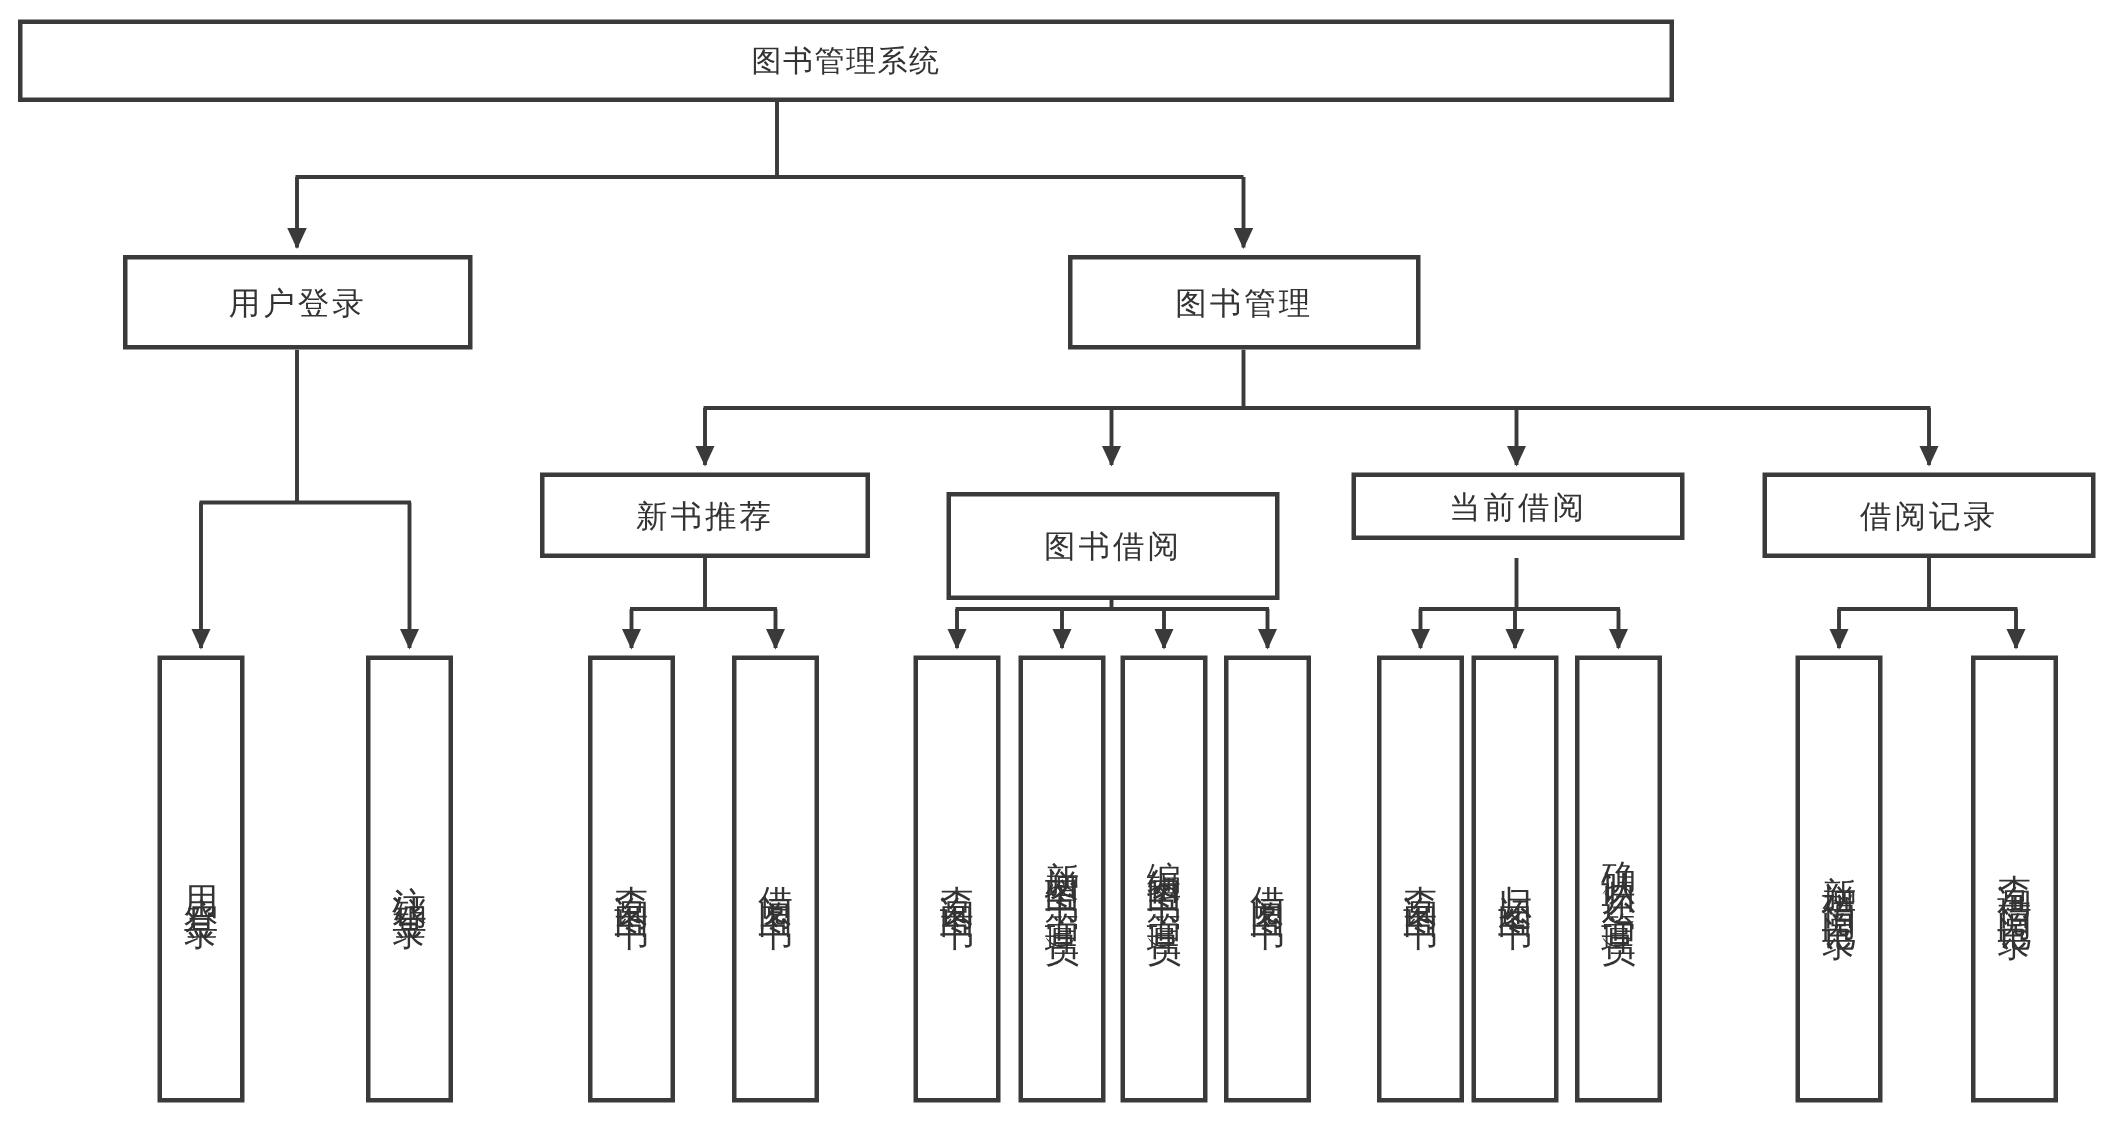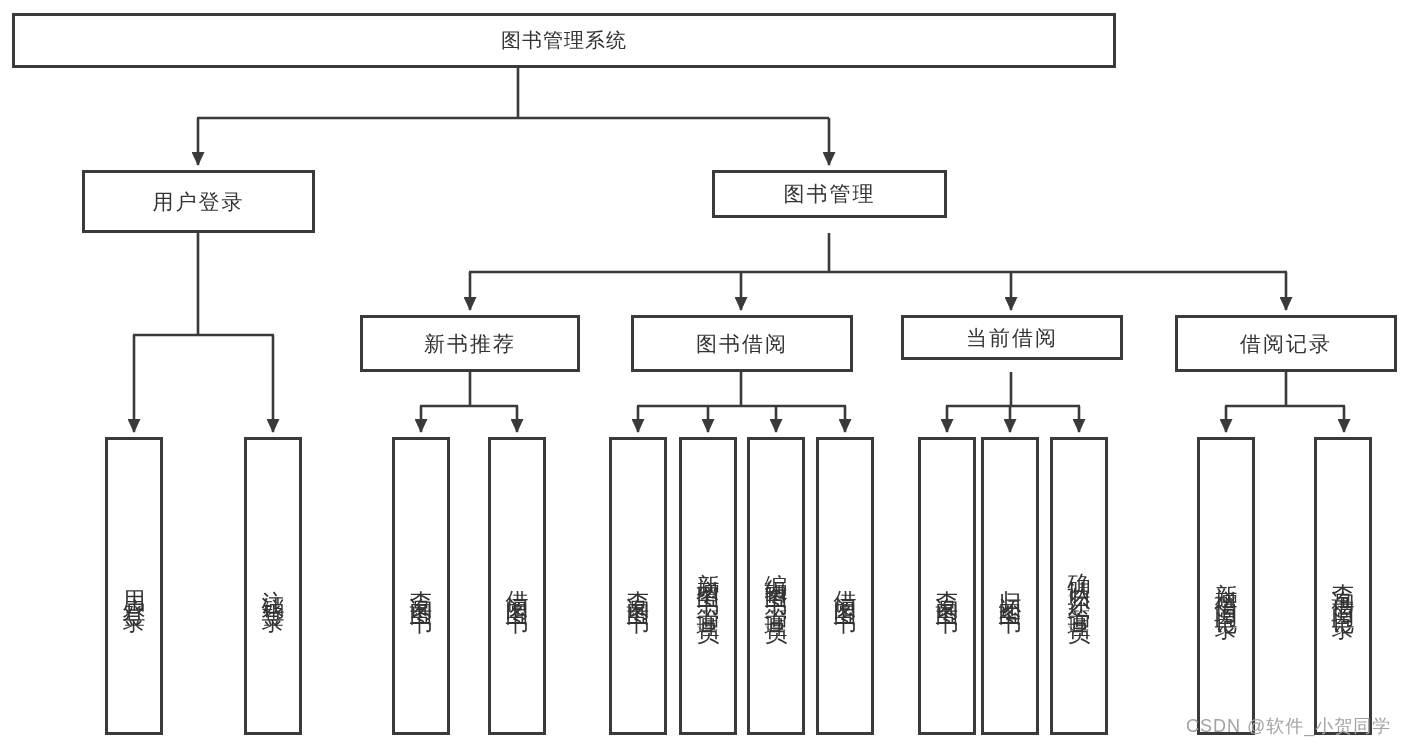--- a/index.html
+++ b/index.html
@@ -105,28 +105,28 @@
     </g>
   </svg>
 
   <div class="node root-node" style="left:12px; top:13px; width:1104px; height:55px;">
     <span class="hlabel">图书管理系统</span>
   </div>
 
   <div class="node" style="left:82px; top:170px; width:233px; height:63px;">
     <span class="hlabel">用户登录</span>
   </div>
-  <div class="node" style="left:712px; top:170px; width:235px; height:48px;">
+  <div class="node" style="left:712px; top:170px; width:235px; height:63px;">
     <span class="hlabel">图书管理</span>
   </div>
 
   <div class="node" style="left:360px; top:315px; width:220px; height:57px;text-align:right;">
     <span class="hlabel">新书推荐</span>
   </div>
-  <div class="node" style="left:631px; top:315px; width:222px; height:57px;font-family:Liberation Serif, serif;">
+  <div class="node" style="left:631px; top:328px; width:222px; height:72px;font-family:Liberation Serif, serif;">
     <span class="hlabel">图书借阅</span>
   </div>
   <div class="node" style="left:901px; top:315px; width:222px; height:45px;">
     <span class="hlabel">当前借阅</span>
   </div>
   <div class="node" style="left:1175px; top:315px; width:222px; height:57px;">
     <span class="hlabel">借阅记录</span>
   </div>
 
   <div class="node leaf" style="left:105px;">
@@ -166,15 +166,14 @@
     <span class="vtext">确认归还（管理员）</span>
   </div>
 
   <div class="node leaf" style="left:1197px;">
     <span class="vtext">新增借阅记录</span>
   </div>
   <div class="node leaf" style="left:1314px;">
     <span class="vtext">查询借阅记录</span>
   </div>
 
-  <div class="watermark">CSDN @软件_小贺同学</div>
 
 </div>
 
 </body></html>

